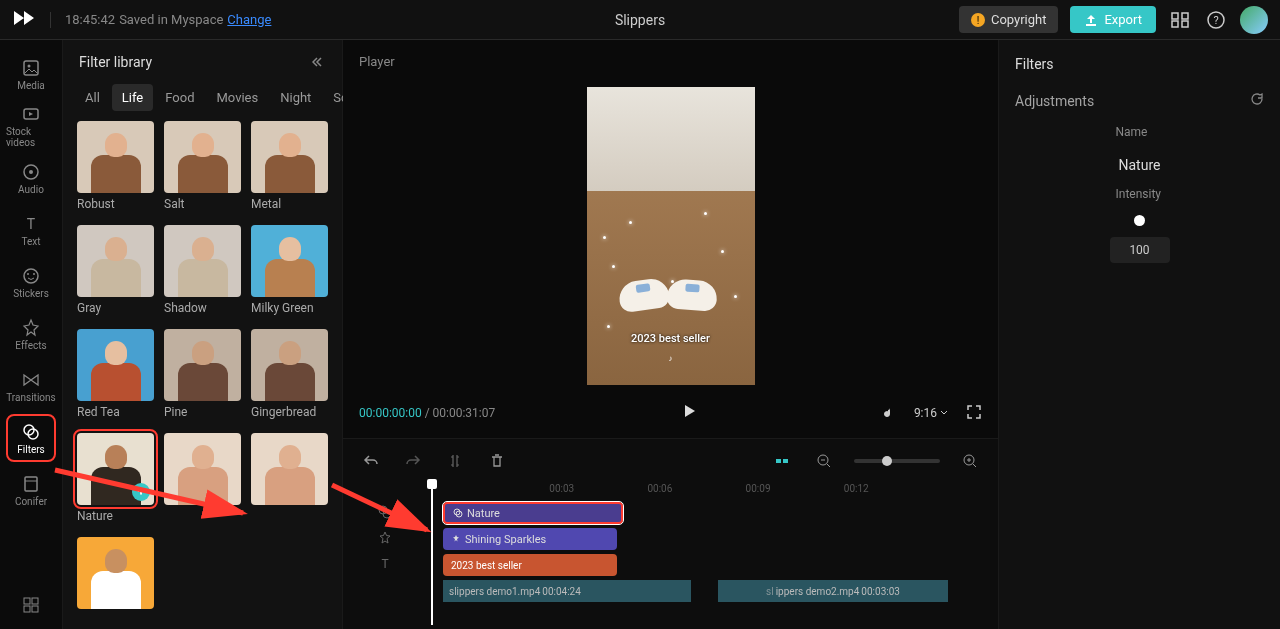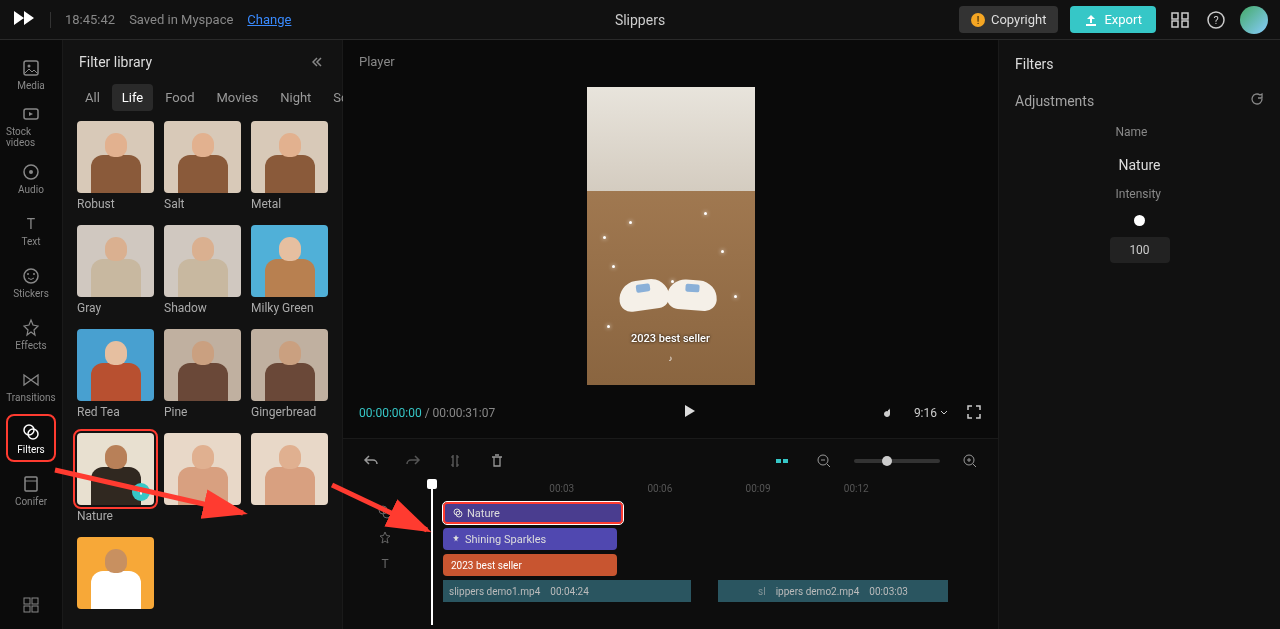--- a/index.html
+++ b/index.html
@@ -1,21 +1,21 @@
 <!DOCTYPE html>
 <html><head>
 <meta charset="utf-8">
 <style>
 * { margin: 0; padding: 0; box-sizing: border-box; font-family: -apple-system, BlinkMacSystemFont, "Segoe UI", Roboto, sans-serif; }
 body { background: #0e0e0e; color: #e4e4e4; width: 1280px; height: 629px; overflow: hidden; position: relative; }
 
 .topbar { height: 40px; background: #111; border-bottom: 1px solid #2a2a2a; display: flex; align-items: center; padding: 0 12px; }
 .logo { width: 24px; height: 18px; }
 .divider-v { width: 1px; height: 16px; background: #333; margin: 0 14px; }
-.top-meta { color: #888; font-size: 13px; display: flex; gap: 14px; align-items: center; }
+.top-meta { color: #888; font-size: 13px; display: flex; gap: 4px; align-items: center; }
 .top-meta a { color: #3a8bff; text-decoration: underline; cursor: pointer; }
 .top-title { position: absolute; left: 50%; transform: translateX(-50%); color: #ccc; font-size: 14px; }
 .top-right { margin-left: auto; display: flex; align-items: center; gap: 12px; }
 .btn-copyright { background: #333; border: none; color: #ddd; padding: 6px 12px; border-radius: 4px; font-size: 13px; display: flex; align-items: center; gap: 6px; cursor: pointer; }
 .btn-export { background: #36c7c7; border: none; color: #fff; padding: 6px 14px; border-radius: 4px; font-size: 13px; display: flex; align-items: center; gap: 6px; cursor: pointer; }
 .icon-btn { width: 24px; height: 24px; cursor: pointer; display: flex; align-items: center; justify-content: center; color: #ccc; }
 .avatar { width: 28px; height: 28px; border-radius: 50%; background: linear-gradient(135deg,#4a6 0%,#8cf 100%); }
 
 .main { display: flex; height: calc(100% - 40px); }
 
@@ -75,21 +75,21 @@
 .tl-ruler span { position: relative; }
 .playhead { position: absolute; top: 2px; width: 2px; height: 140px; background: #fff; left: 76px; }
 .playhead::before { content:''; position: absolute; top: -6px; left: -4px; width: 10px; height: 10px; background: #fff; border-radius: 2px; }
 .tracks { margin-left: 0; }
 .track-row { display: flex; align-items: center; height: 26px; gap: 8px; }
 .track-icon { width: 52px; text-align: center; color: #666; }
 .clip { height: 22px; border-radius: 4px; display: flex; align-items: center; padding: 0 8px; font-size: 11px; gap: 4px; position: relative; }
 .clip-nature { background: #4a3d8f; color: #ddd; width: 180px; border: 2px solid #ff3b30; outline: 1px solid #fff; }
 .clip-shining { background: #5048b0; color: #ddd; width: 174px; }
 .clip-best { background: #c85530; color: #fff; width: 174px; font-size: 10px; }
-.clip-video { background: #2a5560; color: #bbb; font-size: 10px; height: 22px; display: flex; align-items: center; padding: 4px 6px; gap: 10px; }
+.clip-video { background: #2a5560; color: #bbb; font-size: 10px; height: 22px; display: flex; align-items: center; padding: 4px 6px; gap: 2px; }
 .clip-video.v1 { width: 248px; }
 .clip-video.v2 { width: 230px; margin-left: 19px; justify-content: center; }
 .zoom-slider { position: relative; width: 86px; height: 4px; background: #333; border-radius: 2px; }
 .zoom-slider .knob { position: absolute; width: 10px; height: 10px; background: #ccc; border-radius: 50%; top: -3px; left: 28px; }
 
 .right-panel { width: 282px; background: #111; border-left: 1px solid #1a1a1a; padding: 16px; }
 .rp-title { color: #ddd; font-size: 14px; margin-bottom: 20px; }
 .rp-section-h { display: flex; justify-content: space-between; align-items: center; margin-bottom: 16px; }
 .rp-section-h span { color: #a3a3a3; font-size: 14px; }
 .rp-row { display: flex; align-items: center; gap: 18px; margin-bottom: 14px; font-size: 12px; flex-direction: column; }

